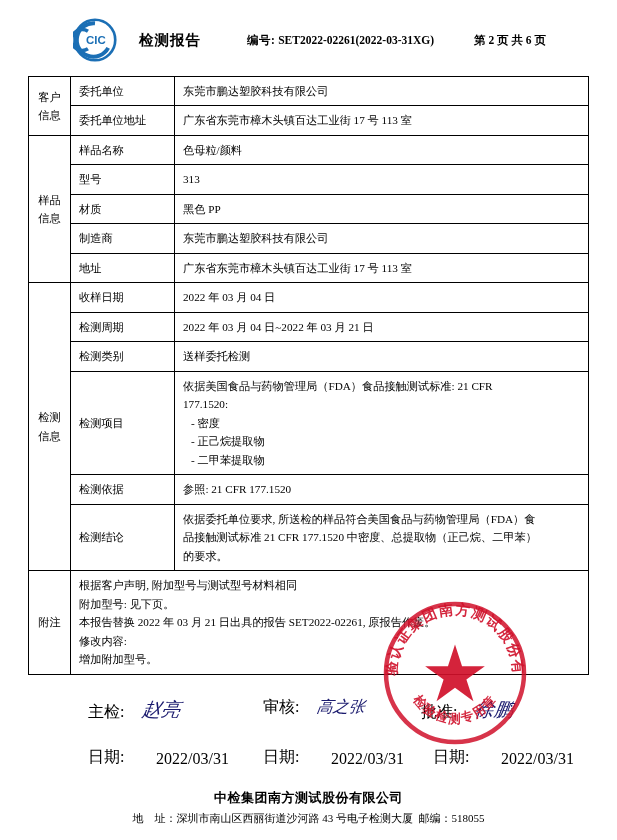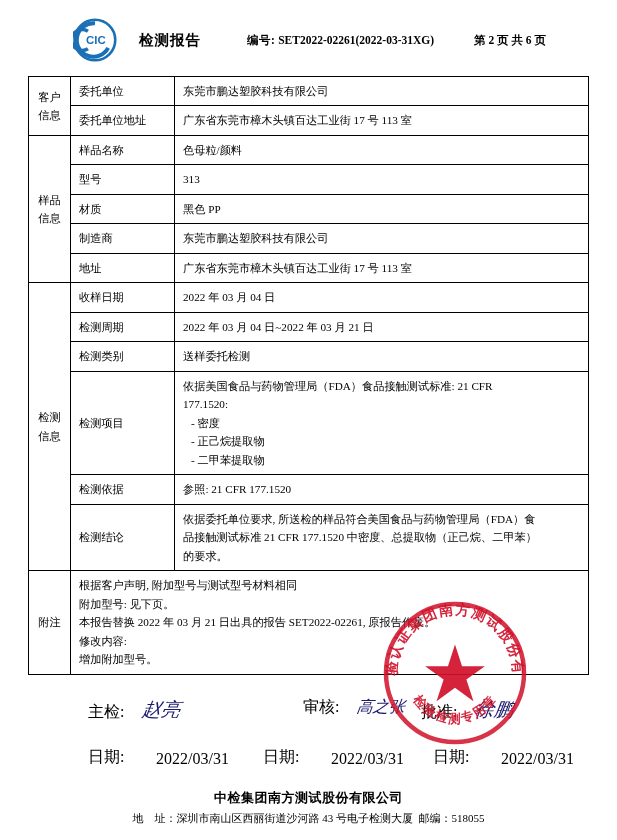--- a/index.html
+++ b/index.html
@@ -116,21 +116,21 @@
   .hand {
     font-family: "DejaVu Serif", serif;
     font-style: italic;
     font-size: 19px;
     color: #1a1a6e;
     transform: skewX(-8deg);
     white-space: nowrap;
   }
   .hand2 { font-size: 16px; }
   .sig-a { position: absolute; left: 60px;  top: 0; }
-  .sig-b { position: absolute; left: 235px; top: 0; margin-left: 40px; }
+  .sig-b { position: absolute; left: 235px; top: 0; }
   .sig-c { position: absolute; left: 393px; top: 0; }
   .date-row { position: absolute; top: 50px; left: 0; width: 561px; }
   .date-a { position: absolute; left: 60px; }
   .date-b { position: absolute; left: 235px; }
   .date-c { position: absolute; left: 405px; }
   .date-val { padding-left: 14px; }
 
   
   .stamp {
     position: absolute;

